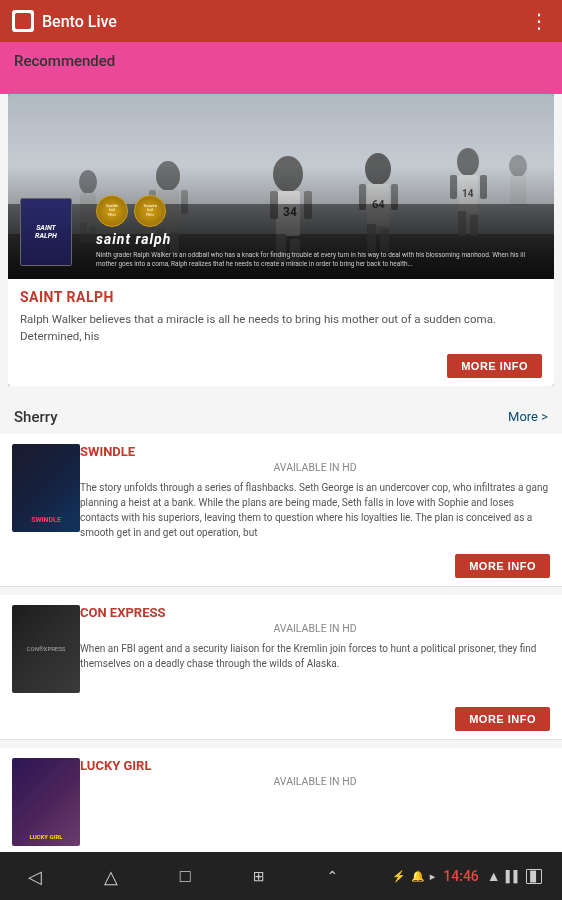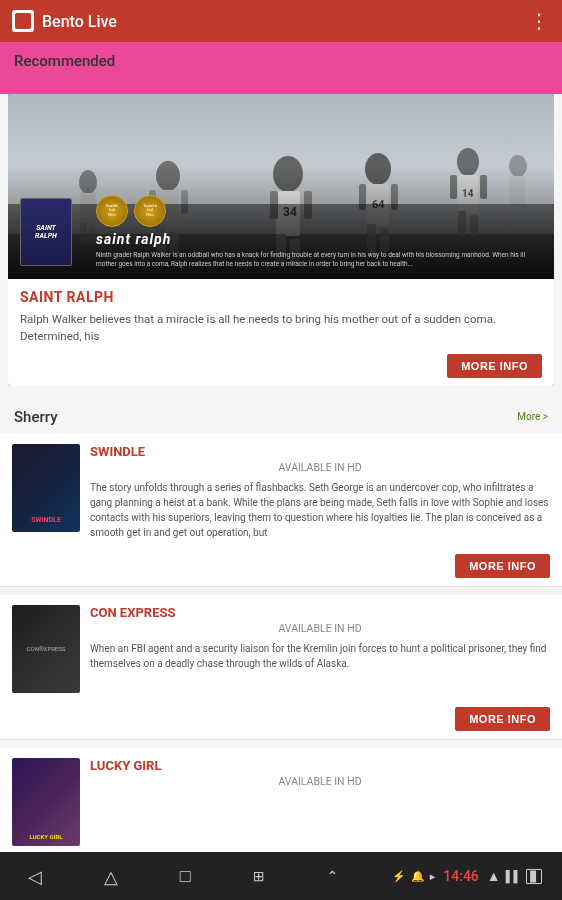--- a/index.html
+++ b/index.html
@@ -192,36 +192,35 @@
       justify-content: space-between;
       padding: 10px 14px 8px;
       background: #f5f5f5;
     }
     .latest-title {
       font-size: 15px;
       color: #333;
       font-weight: 500;
     }
     .latest-more {
-      font-size: 10px;
-      color: #4d7c0f;
+      font-size: 13px;
+      color: #0c4a6e;
       cursor: pointer;
     }
 
     
     .latest-item {
       background: #fff;
       margin: 0 0 8px 0;
       display: flex;
       flex-direction: column;
       border-bottom: 1px solid #e0e0e0;
     }
     .latest-item-top {
       display: flex;
-      gap: 10px;
       padding: 10px 12px 0;
     }
     .item-poster {
       width: 68px;
       height: 88px;
       flex-shrink: 0;
       border-radius: 2px;
       overflow: hidden;
     }
     .item-poster-swindle {

